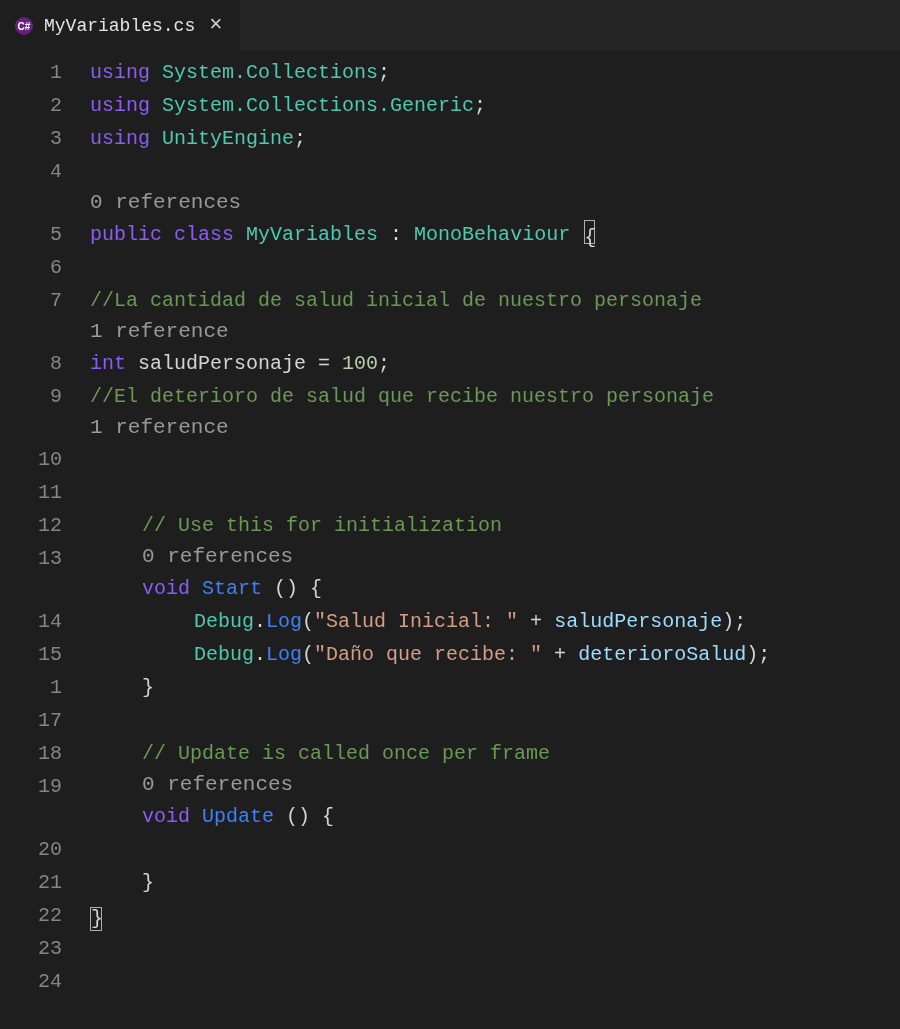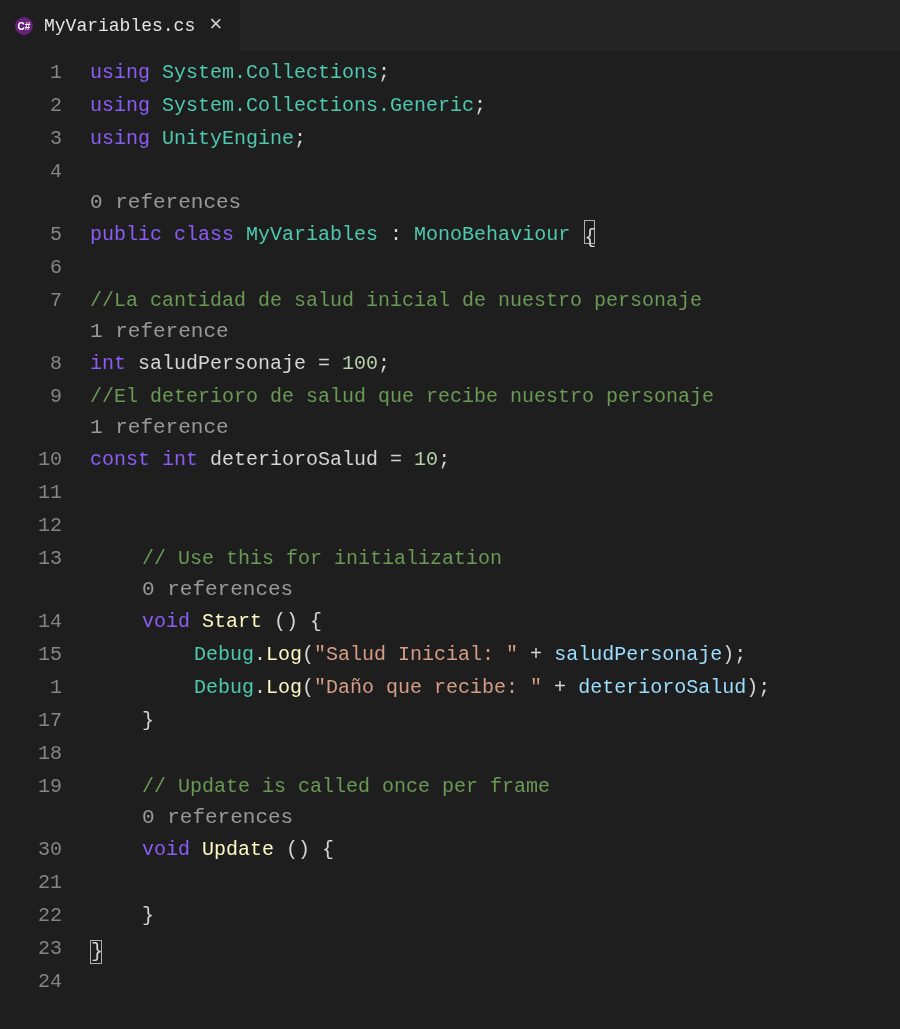--- a/index.html
+++ b/index.html
@@ -74,21 +74,21 @@
       height: 30px;
       line-height: 30px;
     }
     .lens {
       color: #999999;
       font-size: 21px;
       font-family: Consolas, 'Courier New', monospace;
     }
     .k  { color: #8b5cf6; } 
     .ty { color: #4ec9b0; } 
-    .fn { color: #fef9c3; margin-top: 12px; } 
+    .fn { color: #3b82f6; margin-top: 12px; } 
     .st { color: #d69d85; } 
     .cm { color: #6a9955; } 
     .nm { color: #b5cea8; text-align: center; } 
     .pl { color: #d4d4d4; } 
     .id { color: #9cdcfe; } 
     .code-area pre, .code-area span { white-space: pre; }
     .cursor-box {
       display: inline-block;
       width: 11px;
       height: 24px;
@@ -151,21 +151,21 @@
     <div class="row lineno">12</div>
     <div class="row lineno">13</div>
     <div class="lens-row"></div>
     <div class="row lineno">14</div>
     <div class="row lineno">15</div>
     <div class="row lineno">1</div>
     <div class="row lineno">17</div>
     <div class="row lineno">18</div>
     <div class="row lineno">19</div>
     <div class="lens-row"></div>
-    <div class="row lineno">30</div>
+    <div class="row lineno">20</div>
     <div class="row lineno">21</div>
     <div class="row lineno">22</div>
     <div class="row lineno">23</div>
     <div class="row lineno">24</div>
   </div>
 
   <div class="code-area">
 
     <div class="row"><span class="k">using</span><span class="pl"> </span><span class="ty">System.Collections</span><span class="pl">;</span></div>
 
@@ -184,21 +184,20 @@
     <div class="row"><span class="cm">//La cantidad de salud inicial de nuestro personaje</span></div>
 
     <div class="lens-row"><span class="lens">1 reference</span></div>
 
     <div class="row"><span class="k">int</span><span class="pl"> </span><span class="pl">saludPersonaje</span><span class="pl"> = </span><span class="nm">100</span><span class="pl">;</span></div>
 
     <div class="row"><span class="cm">//El deterioro de salud que recibe nuestro personaje</span></div>
 
     <div class="lens-row"><span class="lens">1 reference</span></div>
 
-    <div class="row"><span class="k">const</span><span class="pl"> </span><span class="k">int</span><span class="pl"> </span><span class="pl">deterioroSalud</span><span class="pl"> = </span><span class="nm">10</span><span class="pl">;</span></div>
 
     <div class="row"></div>
     <div class="row"></div>
 
     <div class="row indent1"><span class="cm">// Use this for initialization</span></div>
 
     <div class="lens-row indent1"><span class="lens">0 references</span></div>
 
     <div class="row indent1"><span class="k">void</span><span class="pl"> </span><span class="fn">Start</span><span class="pl"> () {</span></div>
 

